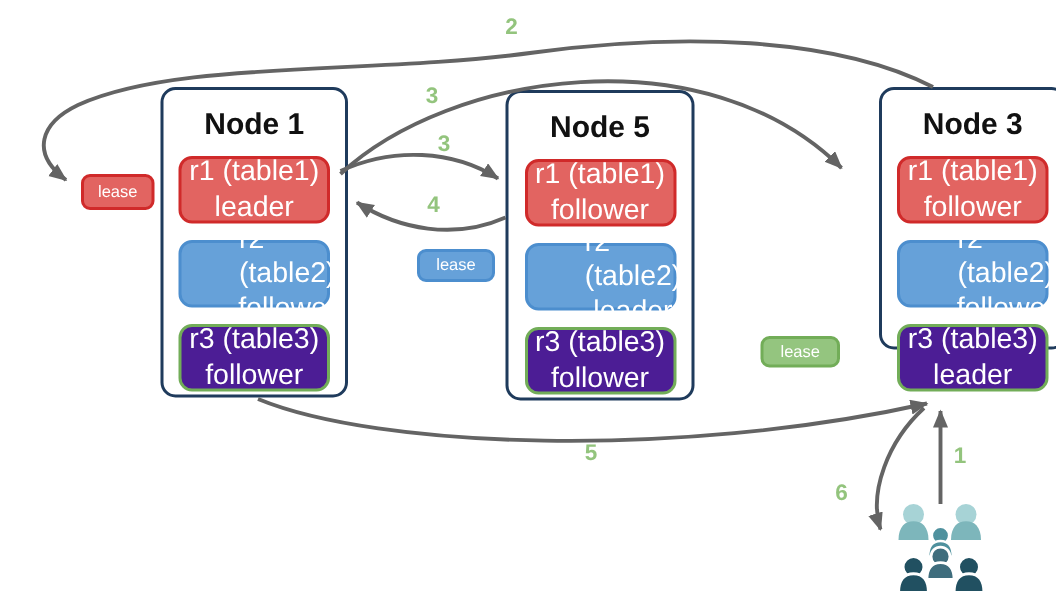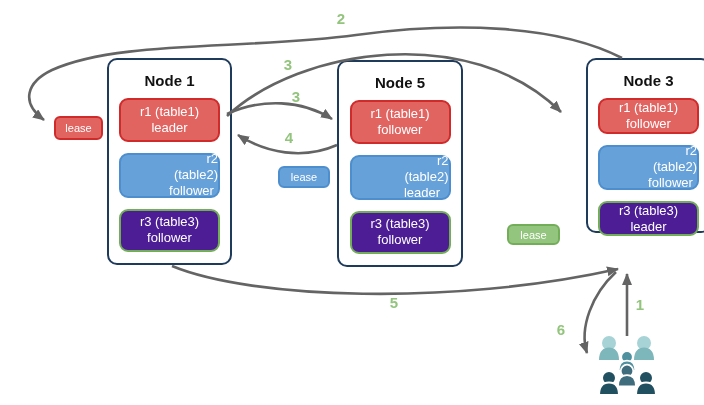--- a/index.html
+++ b/index.html
@@ -2,24 +2,24 @@
 <html><head>
 <meta charset="utf-8">
 <style>
   html,body{margin:0;padding:0;background:#fff;}
   .canvas{position:relative;width:704px;height:405px;background:#ffffff;overflow:hidden;
           font-family:"Liberation Sans",sans-serif;}
   .arrow-layer{position:absolute;left:0;top:0;width:704px;height:405px;pointer-events:none;z-index:3;}
   .node{position:absolute;background:#ffffff;border:2px solid #1f3b5c;border-radius:10px;
         box-sizing:border-box;display:flex;flex-direction:column;align-items:center;
         padding:10px 10px 0 10px;z-index:2;}
-  .node-title{font-weight:bold;font-size:15px;color:#111111;margin:2px 0 9px 0;}
+  .node-title{font-weight:bold;font-size:20px;color:#111111;margin:2px 0 9px 0;}
   .replica{width:101px;height:45px;box-sizing:border-box;border-radius:9px;border:2px solid;
            display:flex;flex-direction:column;align-items:center;justify-content:center;
-           color:#ffffff;font-size:13px;line-height:1.22;margin-bottom:11px;text-align:right;}
+           color:#ffffff;font-size:19px;line-height:1.22;margin-bottom:11px;text-align:left;}
   .replica.red{background:#e26461;border-color:#d02a2a;}
   .replica.blue{background:#66a1d9;border-color:#4c8ece;padding-left:44px;}
   .replica.green{background:#4c1d95;border-color:#72ad58;}
   .lease{position:absolute;box-sizing:border-box;border-radius:6px;border:2px solid;
          color:#ffffff;font-size:11px;display:flex;align-items:center;justify-content:center;
          z-index:2;}
   .lease.red{background:#e26461;border-color:#d02a2a;left:54px;top:116px;width:49px;height:24px;}
   .lease.blue{background:#66a1d9;border-color:#4c8ece;left:278px;top:166px;width:52px;height:22px;}
   .lease.green{background:#94c57f;border-color:#72ad58;left:507px;top:224px;width:53px;height:21px;}
   .step{position:absolute;color:#93c47d;font-weight:bold;font-size:15px;

